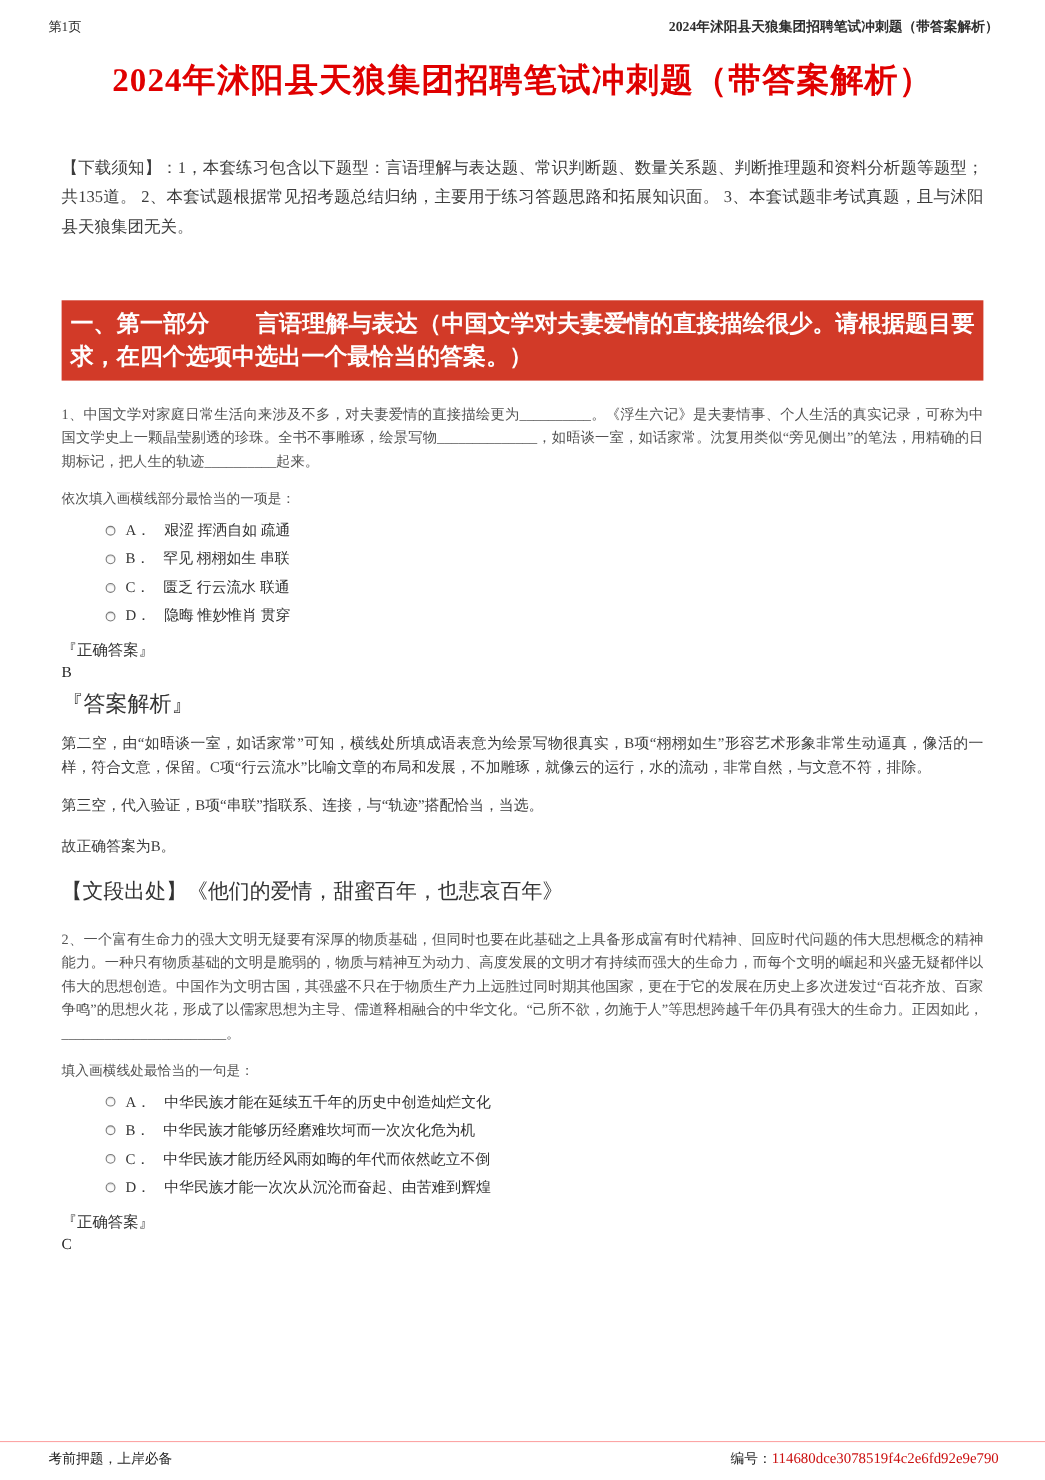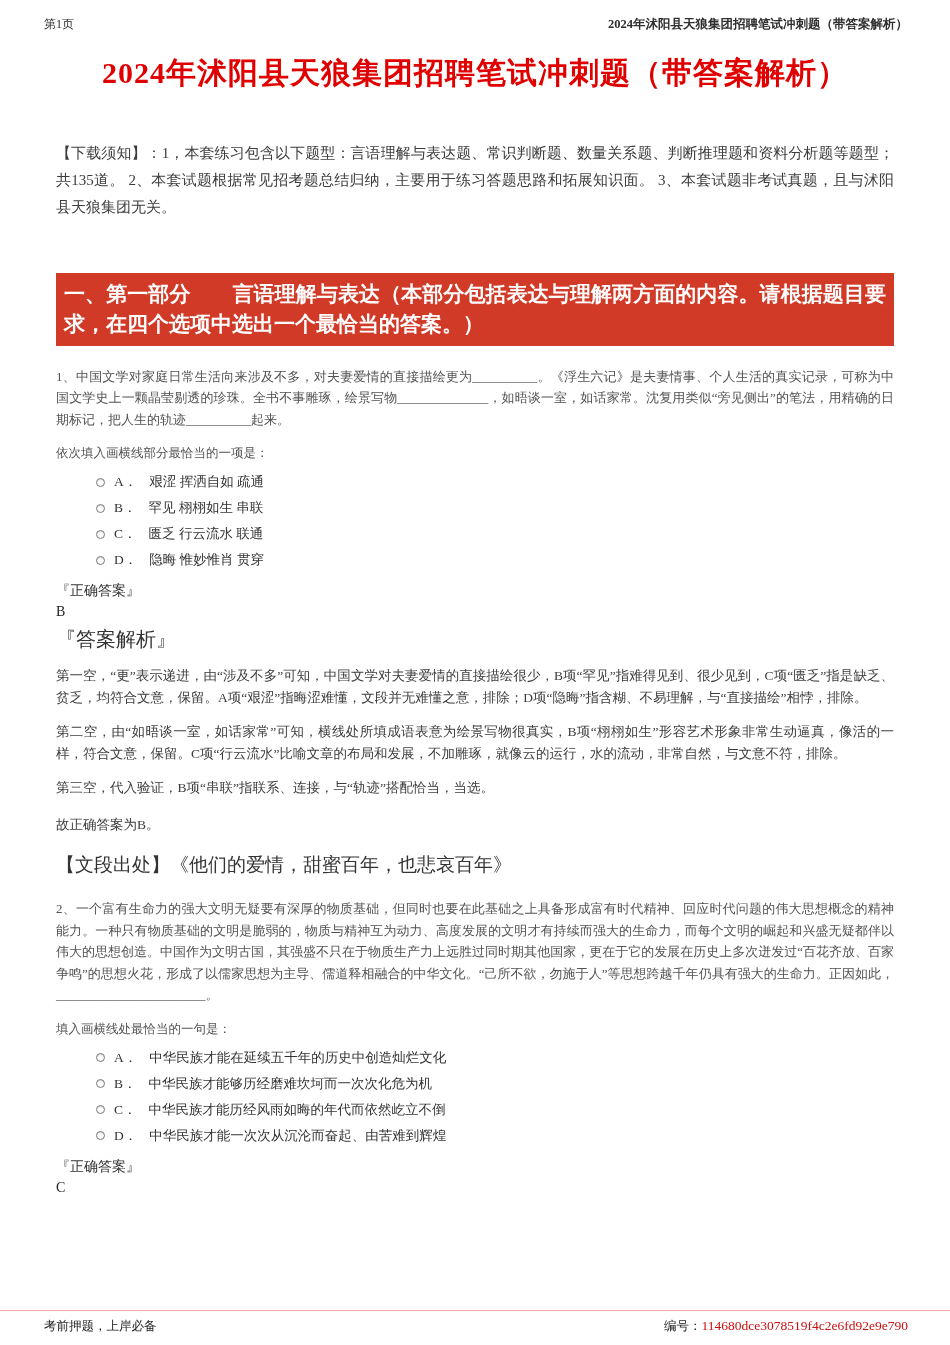--- a/index.html
+++ b/index.html
@@ -118,21 +118,21 @@
     <span>第1页</span>
     <span class="doc-title">2024年沭阳县天狼集团招聘笔试冲刺题（带答案解析）</span>
   </div>
 
   <div class="main">
 
     <h1 class="title">2024年沭阳县天狼集团招聘笔试冲刺题（带答案解析）</h1>
 
     <p class="notice">【下载须知】：1，本套练习包含以下题型：言语理解与表达题、常识判断题、数量关系题、判断推理题和资料分析题等题型；共135道。 2、本套试题根据常见招考题总结归纳，主要用于练习答题思路和拓展知识面。 3、本套试题非考试真题，且与沭阳县天狼集团无关。</p>
 
-    <div class="section-banner">一、第一部分　　言语理解与表达（本部分包括表达与理解两方面的内容。请根据题目要求，在四个选项中选出一个最恰当的答案。）</div>
+    <div class="section-banner">一、第一部分　　言语理解与表达（中国文学对夫妻爱情的直接描绘很少。请根据题目要求，在四个选项中选出一个最恰当的答案。）</div>
 
     <p class="stem">1、中国文学对家庭日常生活向来涉及不多，对夫妻爱情的直接描绘更为__________。《浮生六记》是夫妻情事、个人生活的真实记录，可称为中国文学史上一颗晶莹剔透的珍珠。全书不事雕琢，绘景写物______________，如晤谈一室，如话家常。沈复用类似“旁见侧出”的笔法，用精确的日期标记，把人生的轨迹__________起来。</p>
     <p class="prompt">依次填入画横线部分最恰当的一项是：</p>
 
     <div class="options">
       <div class="option">
         <span class="radio"></span>
         <span class="opt-label">A．</span>
         <span class="opt-text">艰涩 挥洒自如 疏通</span>
       </div>
@@ -150,21 +150,20 @@
         <span class="radio"></span>
         <span class="opt-label">D．</span>
         <span class="opt-text">隐晦 惟妙惟肖 贯穿</span>
       </div>
     </div>
 
     <div class="answer-label">『正确答案』</div>
     <div class="answer-value">B</div>
     <div class="analysis-label">『答案解析』</div>
 
-    <p class="analysis-para">第一空，“更”表示递进，由“涉及不多”可知，中国文学对夫妻爱情的直接描绘很少，B项“罕见”指难得见到、很少见到，C项“匮乏”指是缺乏、贫乏，均符合文意，保留。A项“艰涩”指晦涩难懂，文段并无难懂之意，排除；D项“隐晦”指含糊、不易理解，与“直接描绘”相悖，排除。</p>
     <p class="analysis-para">第二空，由“如晤谈一室，如话家常”可知，横线处所填成语表意为绘景写物很真实，B项“栩栩如生”形容艺术形象非常生动逼真，像活的一样，符合文意，保留。C项“行云流水”比喻文章的布局和发展，不加雕琢，就像云的运行，水的流动，非常自然，与文意不符，排除。</p>
     <p class="analysis-para">第三空，代入验证，B项“串联”指联系、连接，与“轨迹”搭配恰当，当选。</p>
 
     <div class="conclusion">故正确答案为B。</div>
     <div class="source">【文段出处】《他们的爱情，甜蜜百年，也悲哀百年》</div>
 
     <p class="stem q2">2、一个富有生命力的强大文明无疑要有深厚的物质基础，但同时也要在此基础之上具备形成富有时代精神、回应时代问题的伟大思想概念的精神能力。一种只有物质基础的文明是脆弱的，物质与精神互为动力、高度发展的文明才有持续而强大的生命力，而每个文明的崛起和兴盛无疑都伴以伟大的思想创造。中国作为文明古国，其强盛不只在于物质生产力上远胜过同时期其他国家，更在于它的发展在历史上多次迸发过“百花齐放、百家争鸣”的思想火花，形成了以儒家思想为主导、儒道释相融合的中华文化。“己所不欲，勿施于人”等思想跨越千年仍具有强大的生命力。正因如此，_______________________。</p>
     <p class="prompt">填入画横线处最恰当的一句是：</p>
 
     <div class="options">

